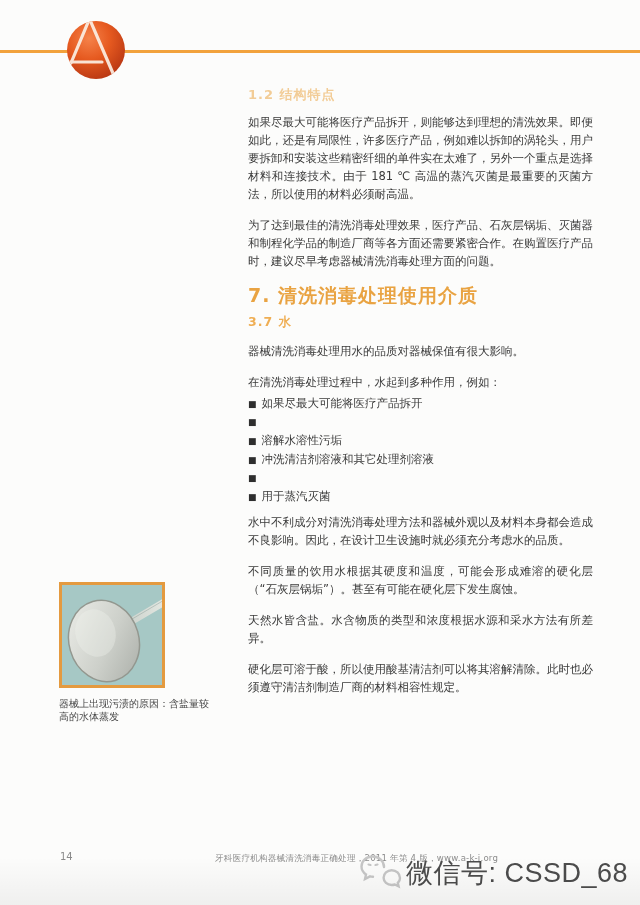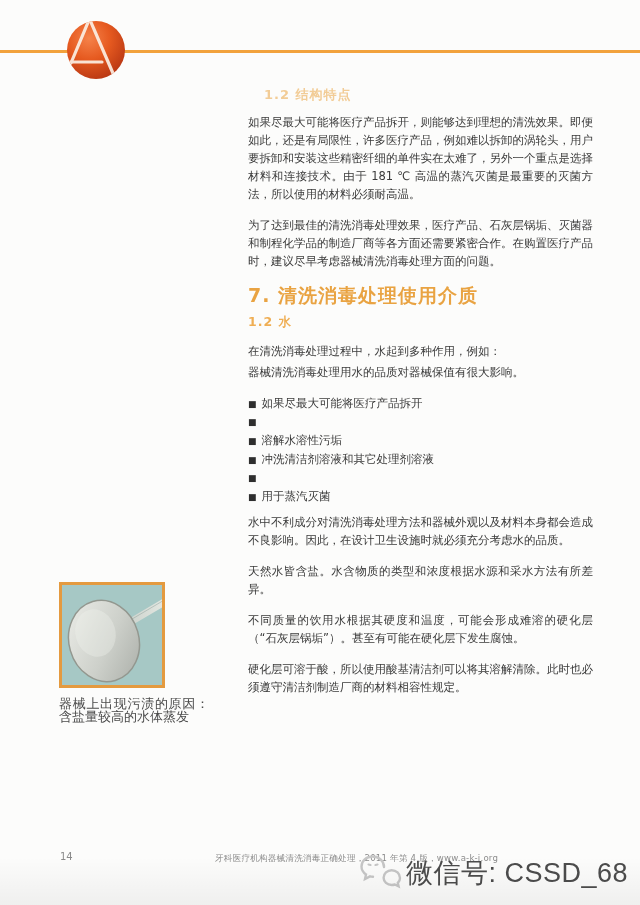--- a/index.html
+++ b/index.html
@@ -8,21 +8,21 @@
     background:#fcfcfb;overflow:hidden;
     font-family:"DejaVu Sans","Liberation Sans",sans-serif;
     color:#333;
   }
   
   .top-rule{position:absolute;left:0;top:50px;width:640px;height:3px;background:#F2A23C;}
   .logo{position:absolute;left:64px;top:16px;width:64px;height:64px;}
   
   .main{position:absolute;left:248px;top:86px;width:345px;}
   .h-faint{
-    margin:0 0 9px 16px;font-size:13px;font-weight:bold;color:#F2CC96;letter-spacing:1px;
+    margin:0 0 9px 0;font-size:13px;font-weight:bold;color:#F2CC96;letter-spacing:1px;
   }
   .h-big{
     margin:10px 0 5px 0;font-size:19px;font-weight:bold;color:#E9A342;letter-spacing:1px;
   }
   .h-sub{
     margin:0 0 11px 0;font-size:12.5px;font-weight:bold;color:#EFAE54;letter-spacing:1px;
   }
   .para{
     margin:0 0 13px 0;font-size:11.5px;line-height:18px;color:#3a3a3a;
     text-align:justify;
@@ -35,21 +35,21 @@
     font-size:11.5px;line-height:18px;color:#3a3a3a;display:flex;align-items:baseline;
   }
   .bullets .sq{font-size:9px;margin-right:5px;color:#2e2e2e;flex:0 0 auto;}
   
   .figure{position:absolute;left:59px;top:582px;width:150px;margin:0;}
   .photo{
     width:100px;height:100px;border:3px solid #E49A3F;box-sizing:content-box;
     background:#A6C8C5;line-height:0;
   }
   .figure figcaption{
-    margin-top:9px;font-size:13px;line-height:13px;color:#4a4a4a;text-align:justify;
+    margin-top:9px;font-size:10px;line-height:13px;color:#4a4a4a;text-align:justify;
   }
   
   .footer{position:absolute;left:0;top:851px;width:640px;height:14px;}
   .pageno{position:absolute;left:60px;top:0;font-size:10px;color:#8a8a8a;}
   .foottext{position:absolute;left:215px;top:2px;font-size:8.6px;color:#8c8c8c;letter-spacing:.2px;}
   
   .wechat{
     position:absolute;right:12px;top:854px;display:flex;align-items:center;gap:4px;
   }
   .wicon{width:42px;height:38px;line-height:0;}
@@ -91,24 +91,24 @@
   </div>
 
   <main class="main">
 
     <h3 class="h-faint">1.2 结构特点</h3>
 
     <p class="para">如果尽最大可能将医疗产品拆开，则能够达到理想的清洗效果。即便如此，还是有局限性，许多医疗产品，例如难以拆卸的涡轮头，用户要拆卸和安装这些精密纤细的单件实在太难了，另外一个重点是选择材料和连接技术。由于 181 ℃ 高温的蒸汽灭菌是最重要的灭菌方法，所以使用的材料必须耐高温。</p>
     <p class="para">为了达到最佳的清洗消毒处理效果，医疗产品、石灰层锅垢、灭菌器和制程化学品的制造厂商等各方面还需要紧密合作。在购置医疗产品时，建议尽早考虑器械清洗消毒处理方面的问题。</p>
 
     <h2 class="h-big">7. 清洗消毒处理使用介质</h2>
-    <h3 class="h-sub">1.2 水</h3>
+    <h3 class="h-sub">3.7 水</h3>
 
+    <p class="para">器械清洗消毒处理用水的品质对器械保值有很大影响。</p>
     <p class="para lead">在清洗消毒处理过程中，水起到多种作用，例如：</p>
-    <p class="para">器械清洗消毒处理用水的品质对器械保值有很大影响。</p>
 
     <ul class="bullets">
       <li>
           <span class="sq">■</span>
           <span>如果尽最大可能将医疗产品拆开</span>
         </li>
       <li>
           <span class="sq">■</span>
         </li>
       <li>
@@ -122,22 +122,22 @@
       <li>
           <span class="sq">■</span>
         </li>
       <li>
           <span class="sq">■</span>
           <span>用于蒸汽灭菌</span>
         </li>
     </ul>
 
     <p class="para">水中不利成分对清洗消毒处理方法和器械外观以及材料本身都会造成不良影响。因此，在设计卫生设施时就必须充分考虑水的品质。</p>
+    <p class="para">不同质量的饮用水根据其硬度和温度，可能会形成难溶的硬化层（“石灰层锅垢”）。甚至有可能在硬化层下发生腐蚀。</p>
     <p class="para">天然水皆含盐。水含物质的类型和浓度根据水源和采水方法有所差异。</p>
-    <p class="para">不同质量的饮用水根据其硬度和温度，可能会形成难溶的硬化层（“石灰层锅垢”）。甚至有可能在硬化层下发生腐蚀。</p>
     <p class="para">硬化层可溶于酸，所以使用酸基清洁剂可以将其溶解清除。此时也必须遵守清洁剂制造厂商的材料相容性规定。</p>
 
   </main>
 
   <figure class="figure">
     <div class="photo">
       <svg viewBox="0 0 100 100" width="100" height="100" aria-hidden="true">
         <defs>
           <linearGradient id="mir" x1="0" y1="0" x2="1" y2="1">
             <stop offset="0" stop-color="#EDEEE9"></stop>

